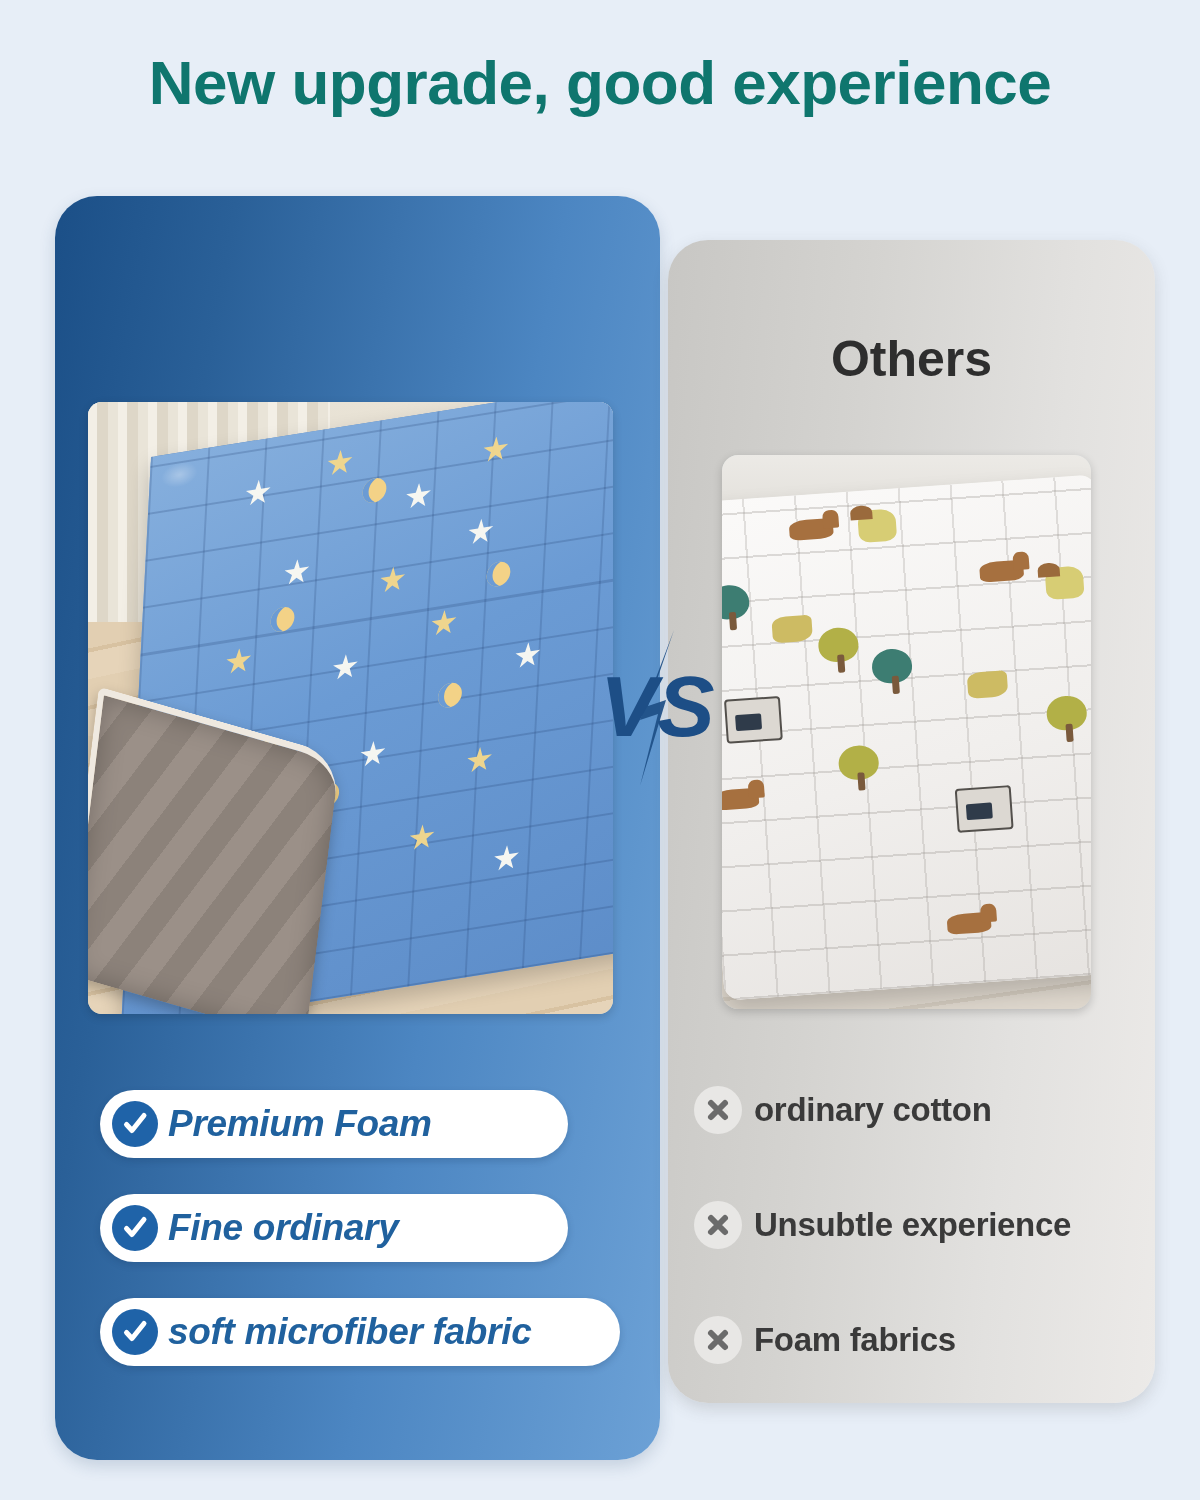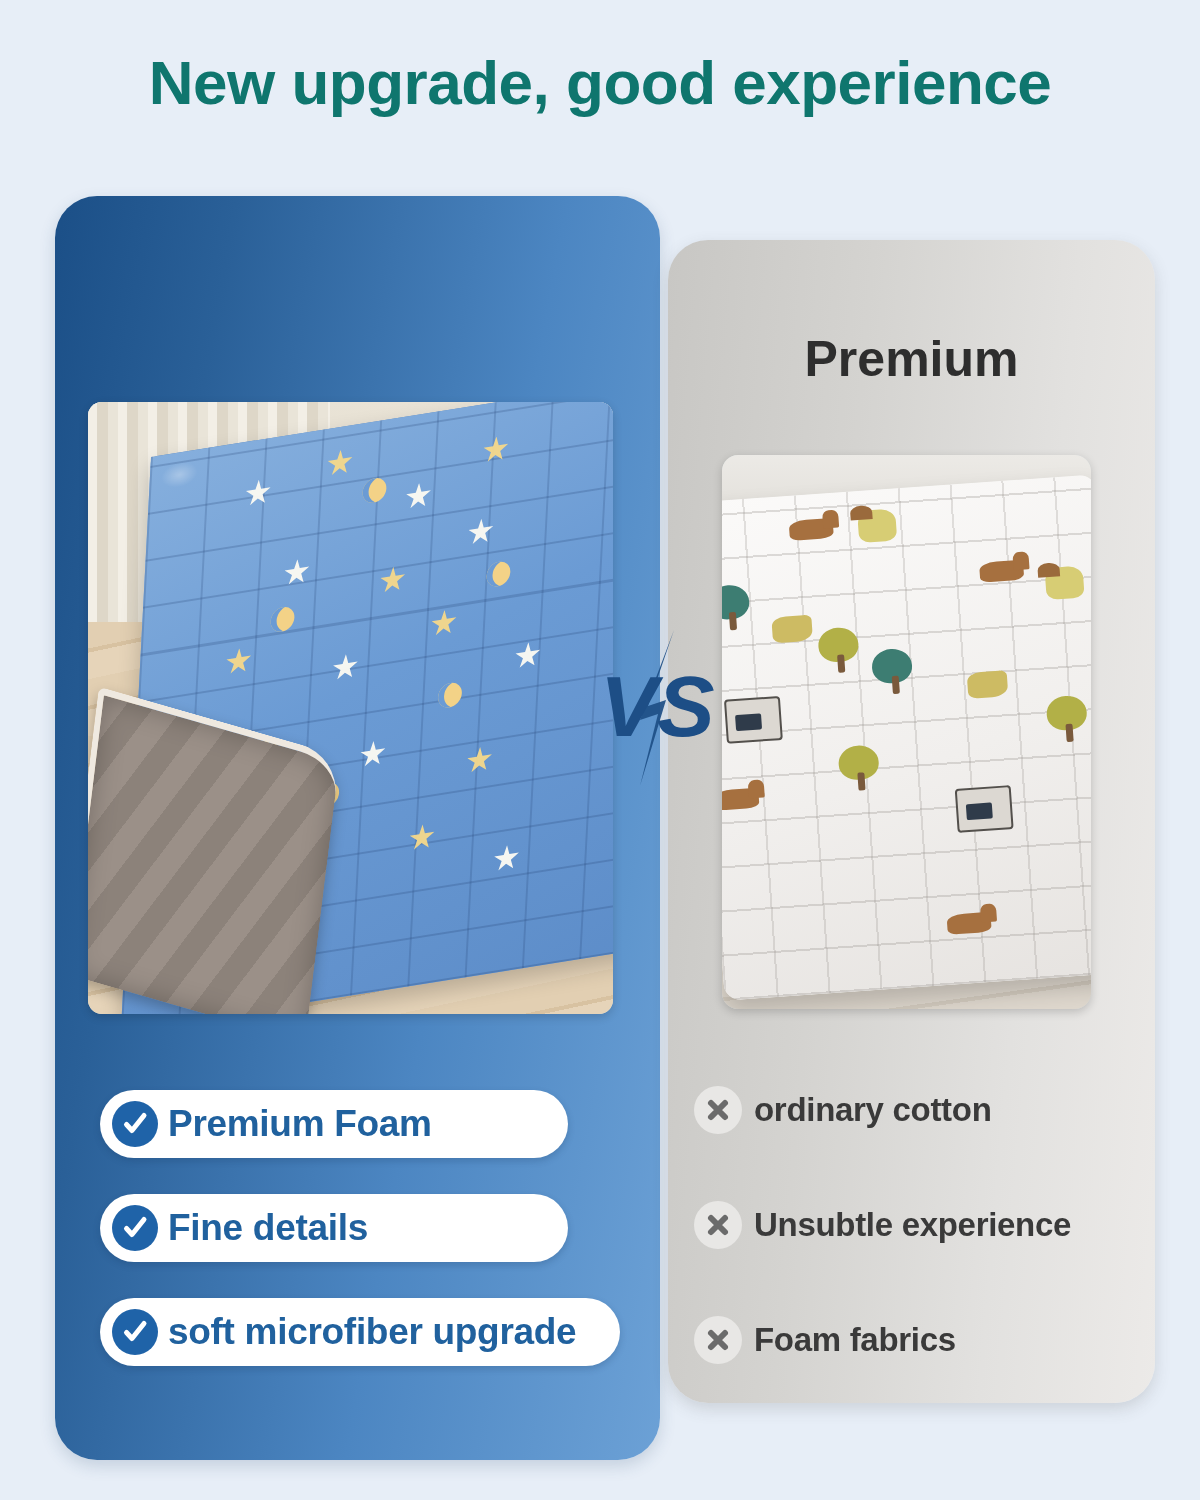--- a/index.html
+++ b/index.html
@@ -100,20 +100,21 @@
     border-radius: 16px;
     box-shadow: 0 3px 10px rgba(0,0,0,0.18);
   }
 
   
   .ours-list {
     position: absolute;
     left: 45px;
     top: 894px;
     width: 520px;
+    font-style: italic;
   }
   .pill {
     position: relative;
     height: 68px;
     background: #ffffff;
     border-radius: 34px;
     margin-bottom: 36px;
     display: flex;
     align-items: center;
     padding-left: 12px;
@@ -328,38 +329,38 @@
       </span>
       <span class="pill-label">Premium Foam</span>
     </div>
 
     <div class="pill" style="width:468px;">
       <span class="check-ic">
         <svg width="30" height="30" viewBox="0 0 30 30">
           <path d="M6.5 15.5 L12 21.5 L24 6.5" stroke="#ffffff" stroke-width="5" fill="none" stroke-linecap="round" stroke-linejoin="round"></path>
         </svg>
       </span>
-      <span class="pill-label">Fine details</span>
+      <span class="pill-label">Fine ordinary</span>
     </div>
 
     <div class="pill pill-wide">
       <span class="check-ic">
         <svg width="30" height="30" viewBox="0 0 30 30">
           <path d="M6.5 15.5 L12 21.5 L24 6.5" stroke="#ffffff" stroke-width="5" fill="none" stroke-linecap="round" stroke-linejoin="round"></path>
         </svg>
       </span>
-      <span class="pill-label">soft microfiber upgrade</span>
+      <span class="pill-label">soft microfiber fabric</span>
     </div>
 
   </div>
 </div>
 
 <div class="others-card">
 
-  <div class="others-title">Premium</div>
+  <div class="others-title">Others</div>
 
   <div class="photo-frame others-photo">
     <div class="room-bg">
       <div class="t-wall"></div>
       <div class="t-floor"></div>
       <div class="t-mat">
         <div class="t-quilt"></div>
         <div class="t-fox" style="left:24%;top:5%;"></div>
         <div class="t-owl" style="left:41%;top:4%;"></div>
         <div class="t-tree" style="left:3%;top:17%;"></div>

